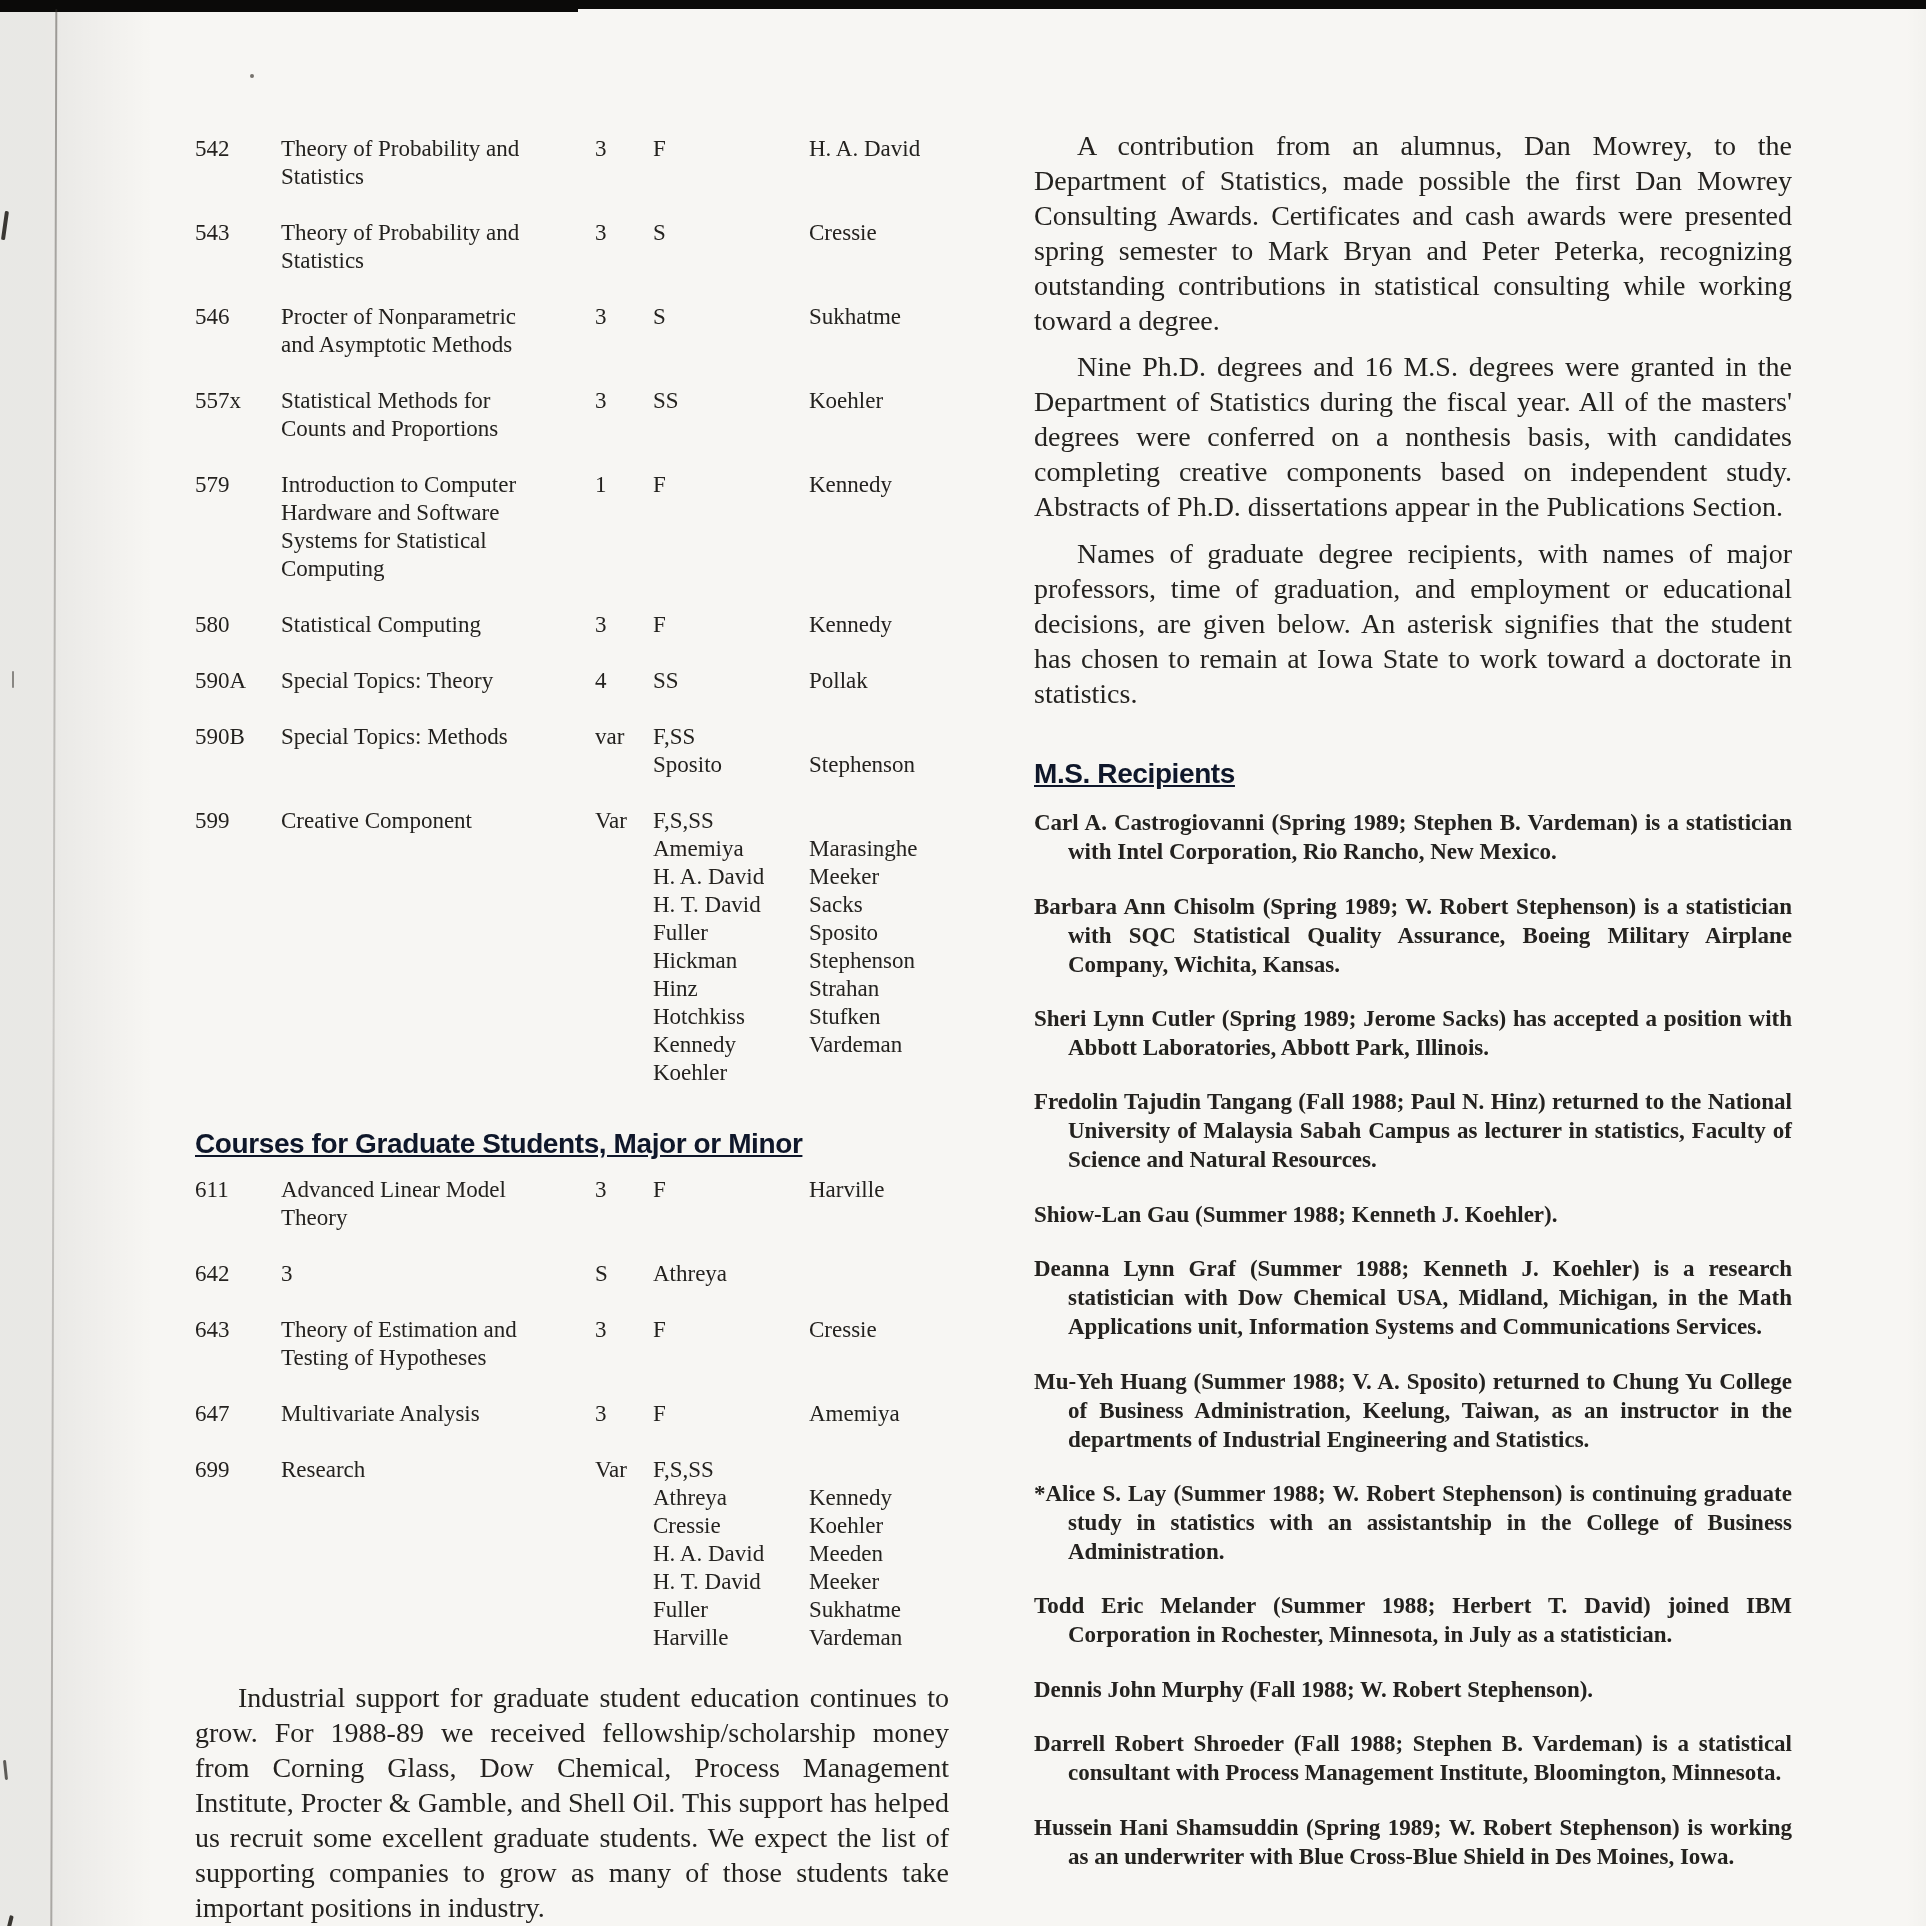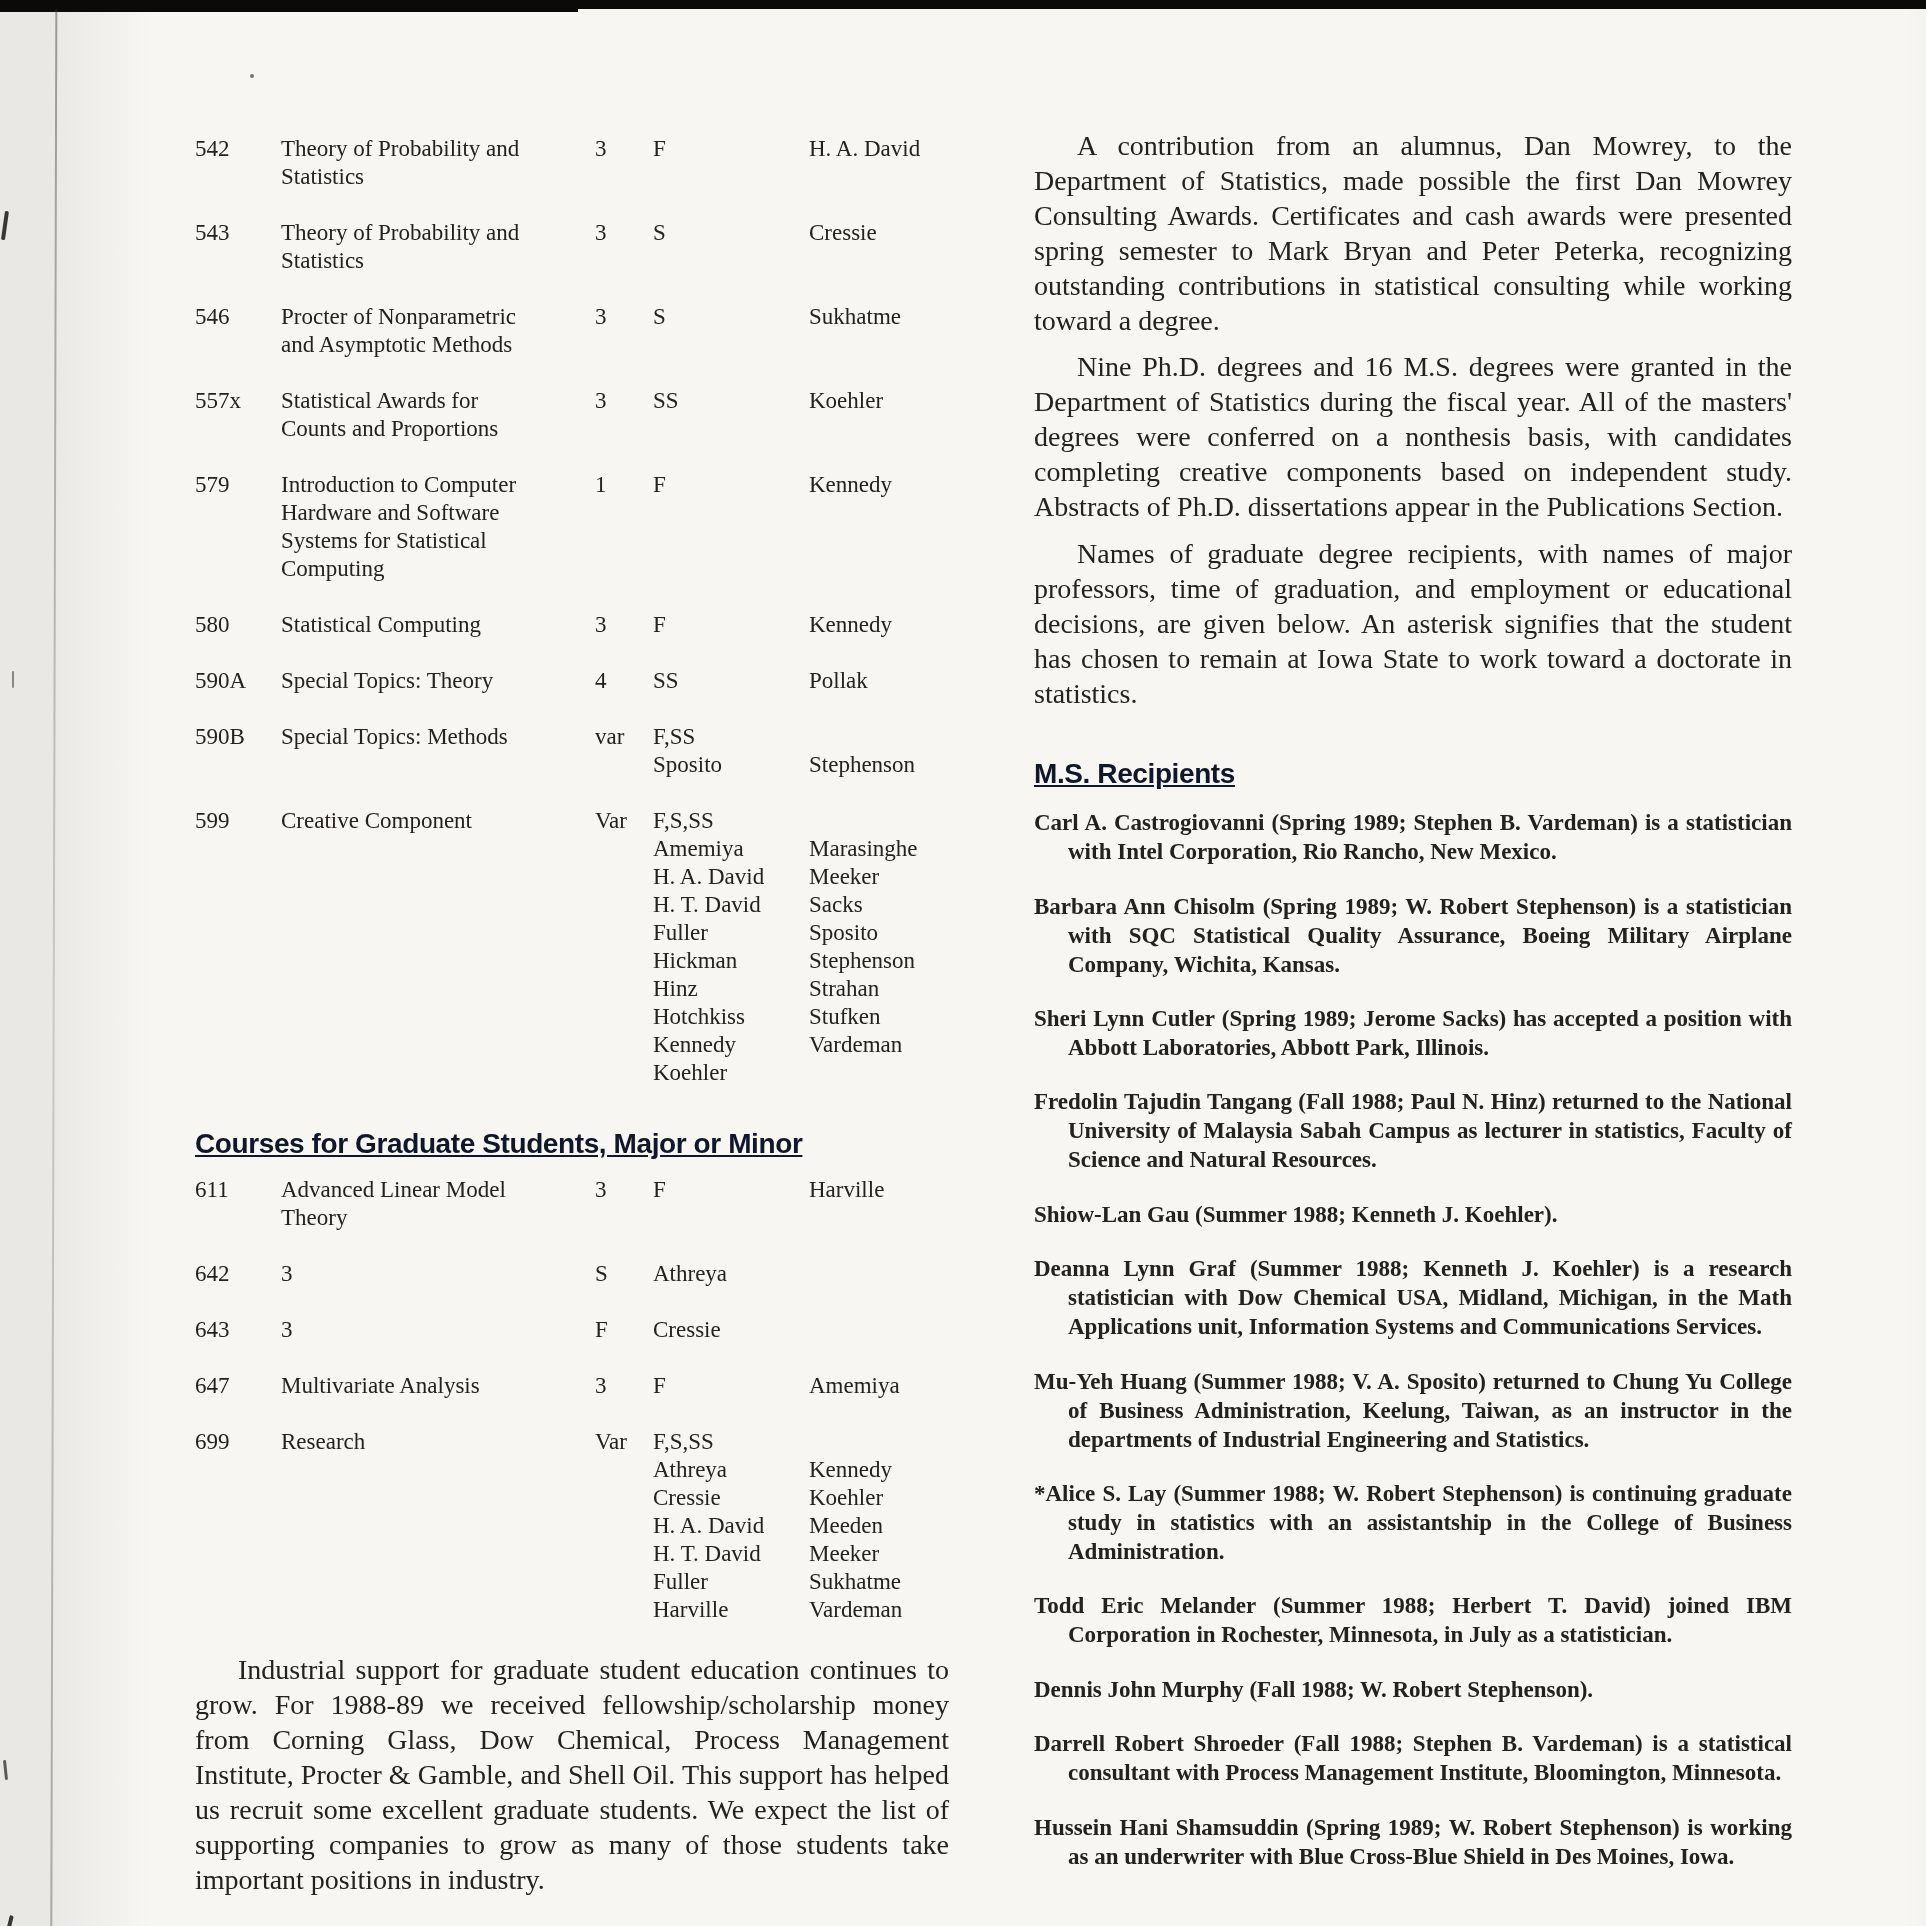--- a/index.html
+++ b/index.html
@@ -93,21 +93,21 @@
         <div>and Asymptotic Methods</div>
     </div>
     <div class="cell">3</div>
     <div class="cell">S</div>
     <div class="cell">Sukhatme</div>
   </div>
 
   <div class="crow">
     <div class="cell">557x</div>
     <div>
-      <div>Statistical Awards for</div>
+      <div>Statistical Methods for</div>
         <div>Counts and Proportions</div>
     </div>
     <div class="cell">3</div>
     <div class="cell">SS</div>
     <div class="cell">Koehler</div>
   </div>
 
   <div class="crow">
     <div class="cell">579</div>
     <div>
@@ -200,20 +200,24 @@
 
   <div class="crow">
     <div class="cell">642</div>
     <div class="cell">3</div>
     <div class="cell">S</div>
     <div class="cell">Athreya</div>
   </div>
 
   <div class="crow">
     <div class="cell">643</div>
+    <div>
+      <div>Theory of Estimation and</div>
+        <div>Testing of Hypotheses</div>
+    </div>
     <div class="cell">3</div>
     <div class="cell">F</div>
     <div class="cell">Cressie</div>
   </div>
 
   <div class="crow">
     <div class="cell">647</div>
     <div>
         <div>Multivariate Analysis</div>
       </div>

